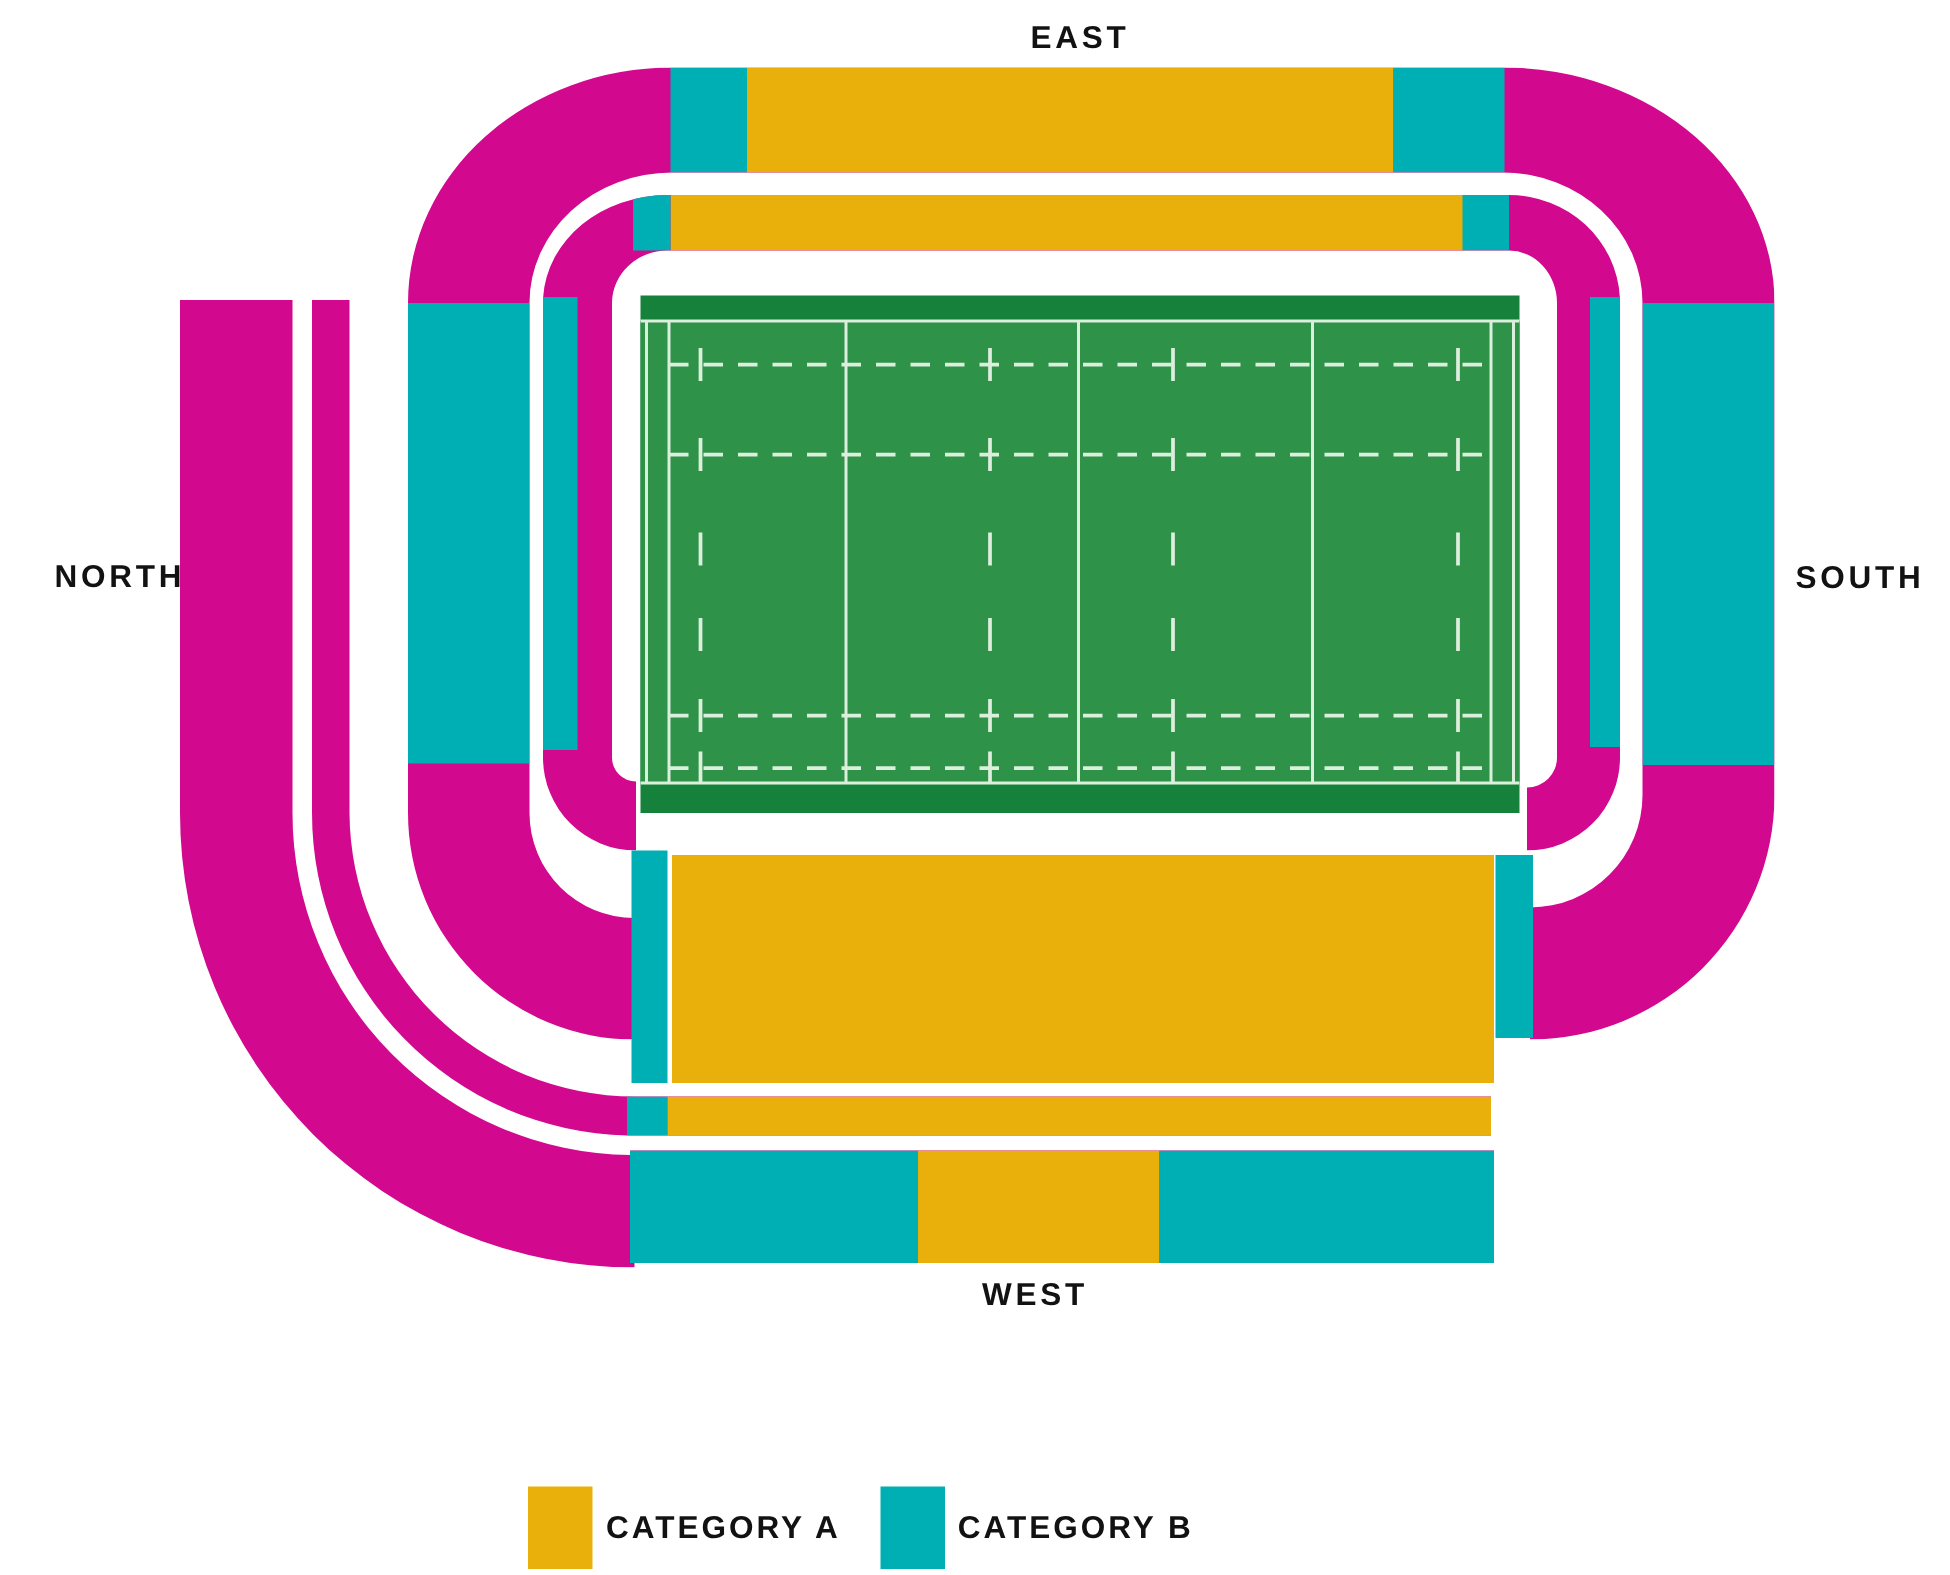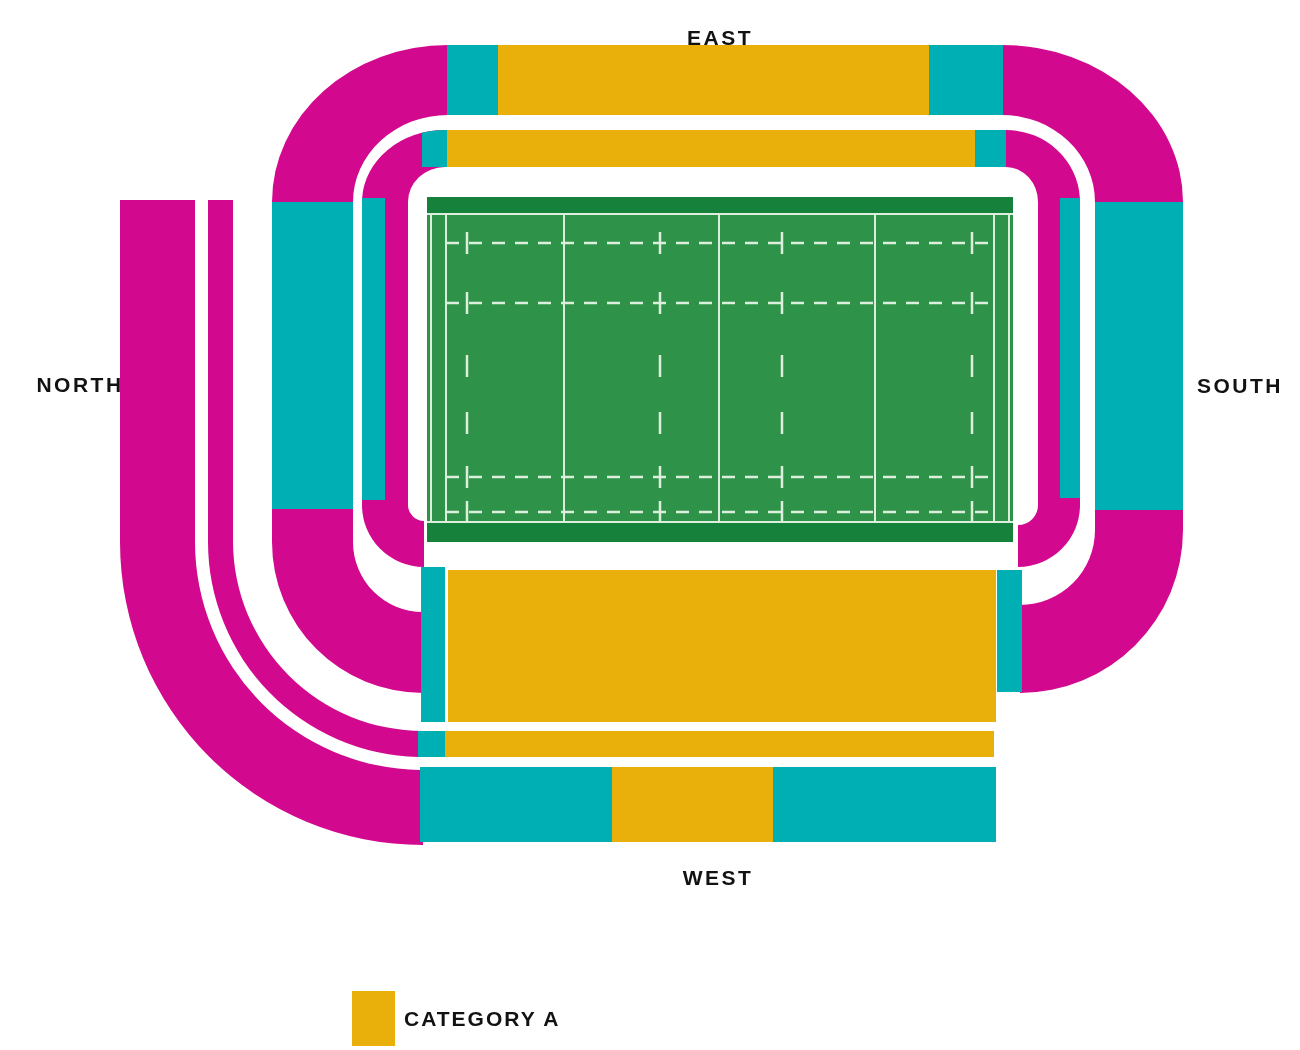--- a/index.html
+++ b/index.html
@@ -132,25 +132,29 @@
           <line x1="782" y1="466" x2="782" y2="488"></line>
           <line x1="972" y1="466" x2="972" y2="488"></line>
         <line x1="467" y1="501" x2="467" y2="522"></line>
           <line x1="660" y1="501" x2="660" y2="522"></line>
           <line x1="782" y1="501" x2="782" y2="522"></line>
           <line x1="972" y1="501" x2="972" y2="522"></line>
       </g>
     </g>
   </svg>
 
-  <div class="compass-label" style="left:650px;top:26px;width:140px;">EAST</div>
+  <div class="compass-label" style="left:650px;top:14px;width:140px;">EAST</div>
   <div class="compass-label" style="left:0px;top:373px;width:112px;margin-left:24px;">NORTH</div>
   <div class="compass-label" style="left:1170px;top:374px;width:140px;">SOUTH</div>
-  <div class="compass-label" style="left:648px;top:852px;width:140px;margin-top:14px;">WEST</div>
+  <div class="compass-label" style="left:620px;top:852px;width:140px;">WEST</div>
 
   <div class="legend">
     <div class="legend-item">
       <div class="legend-swatch" style="background: rgb(233, 175, 11);"></div>
       <span class="legend-label">CATEGORY A</span>
     </div>
+    <div class="legend-item">
+      <div class="legend-swatch" style="background: rgb(0, 175, 180);"></div>
+      <span class="legend-label">CATEGORY B</span>
+    </div>
   </div>
 
 </div>
 
 </body></html>

